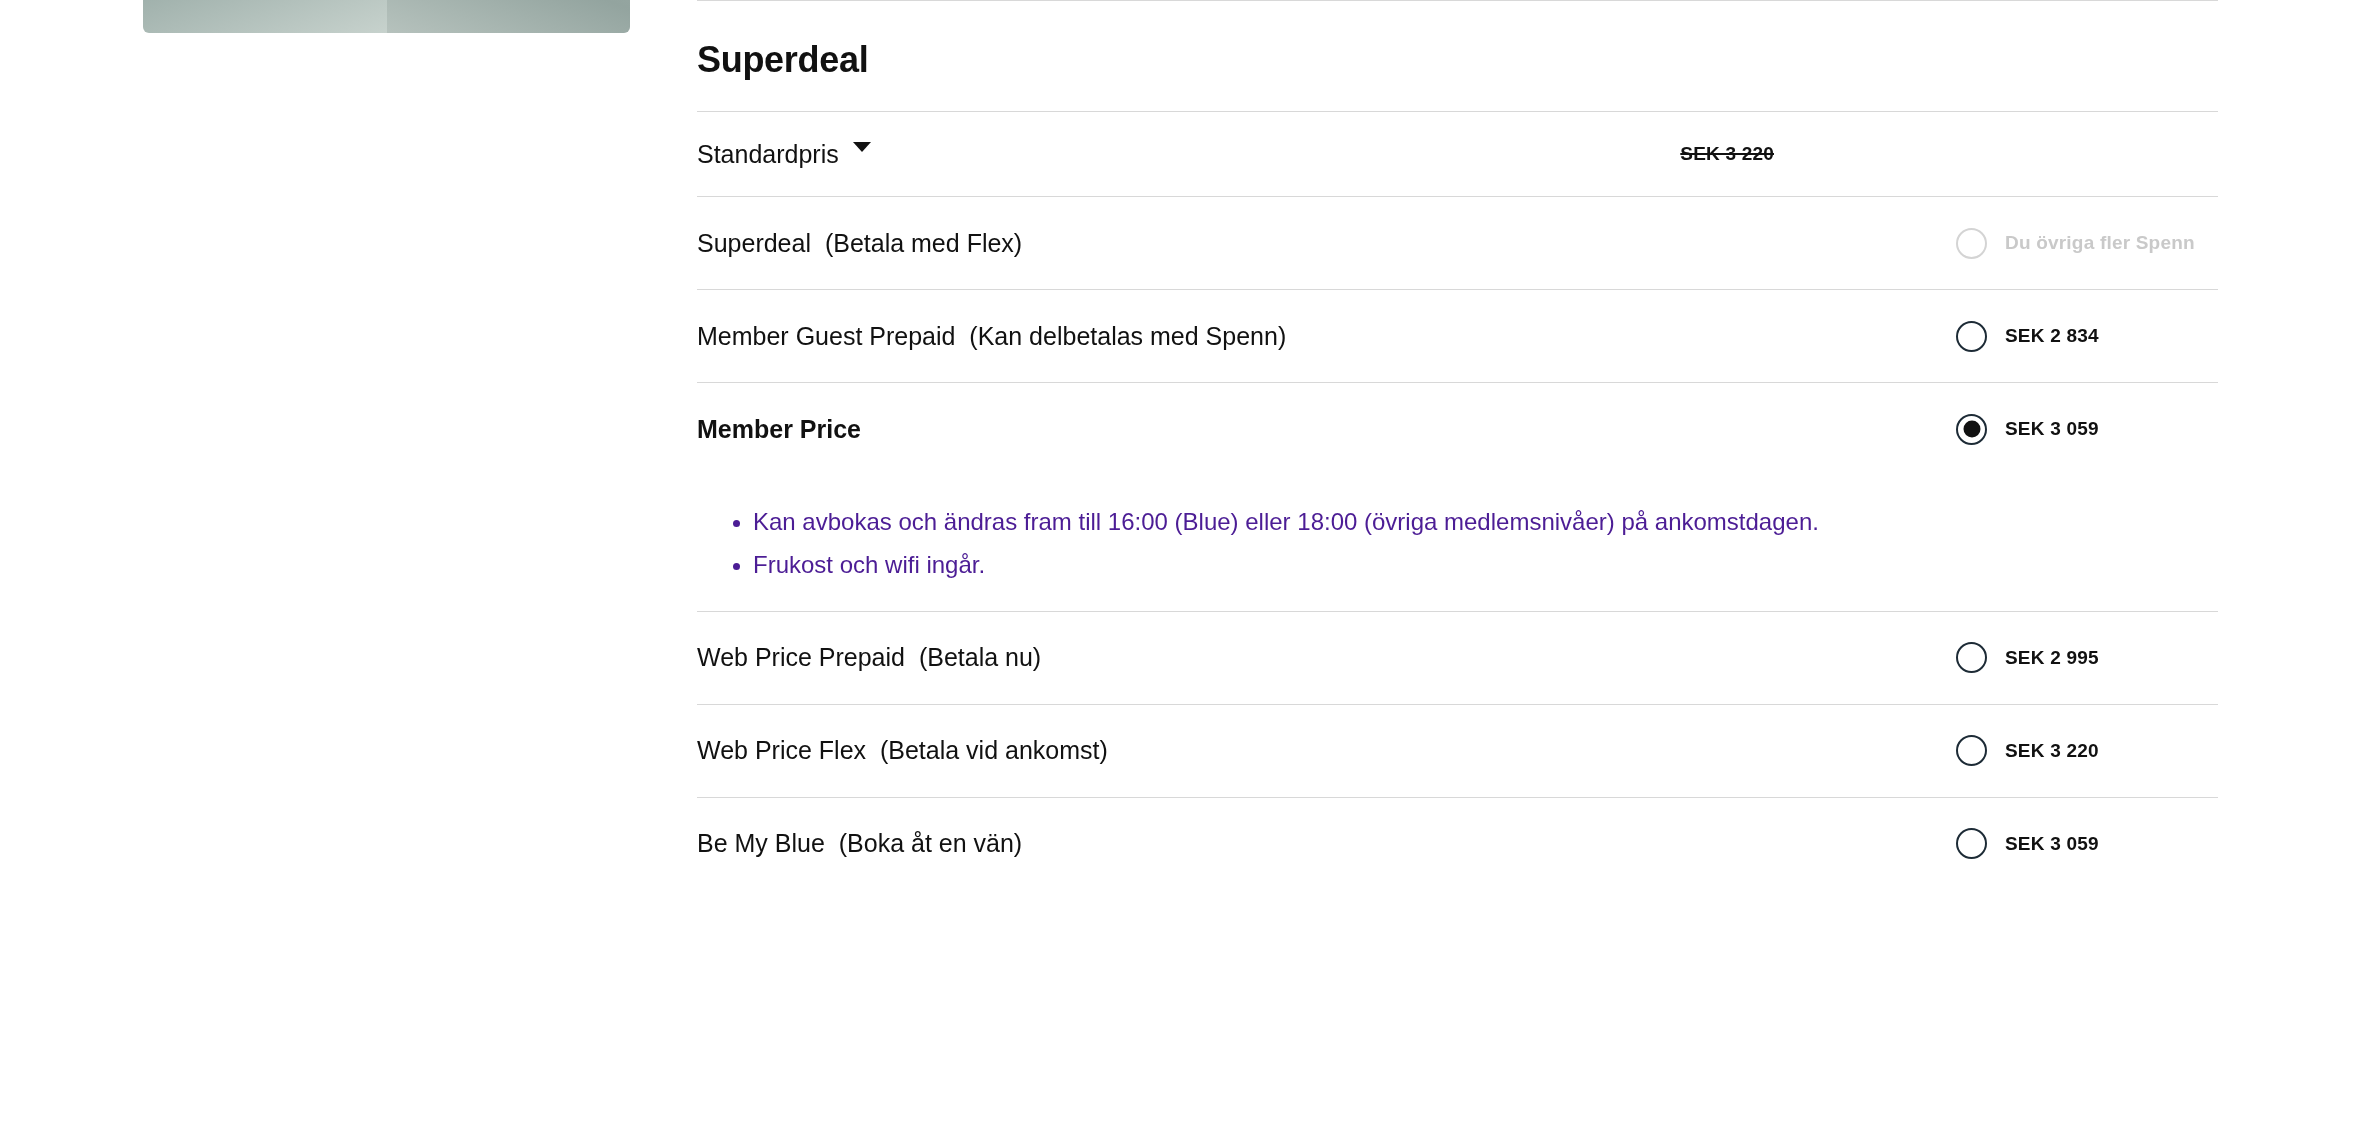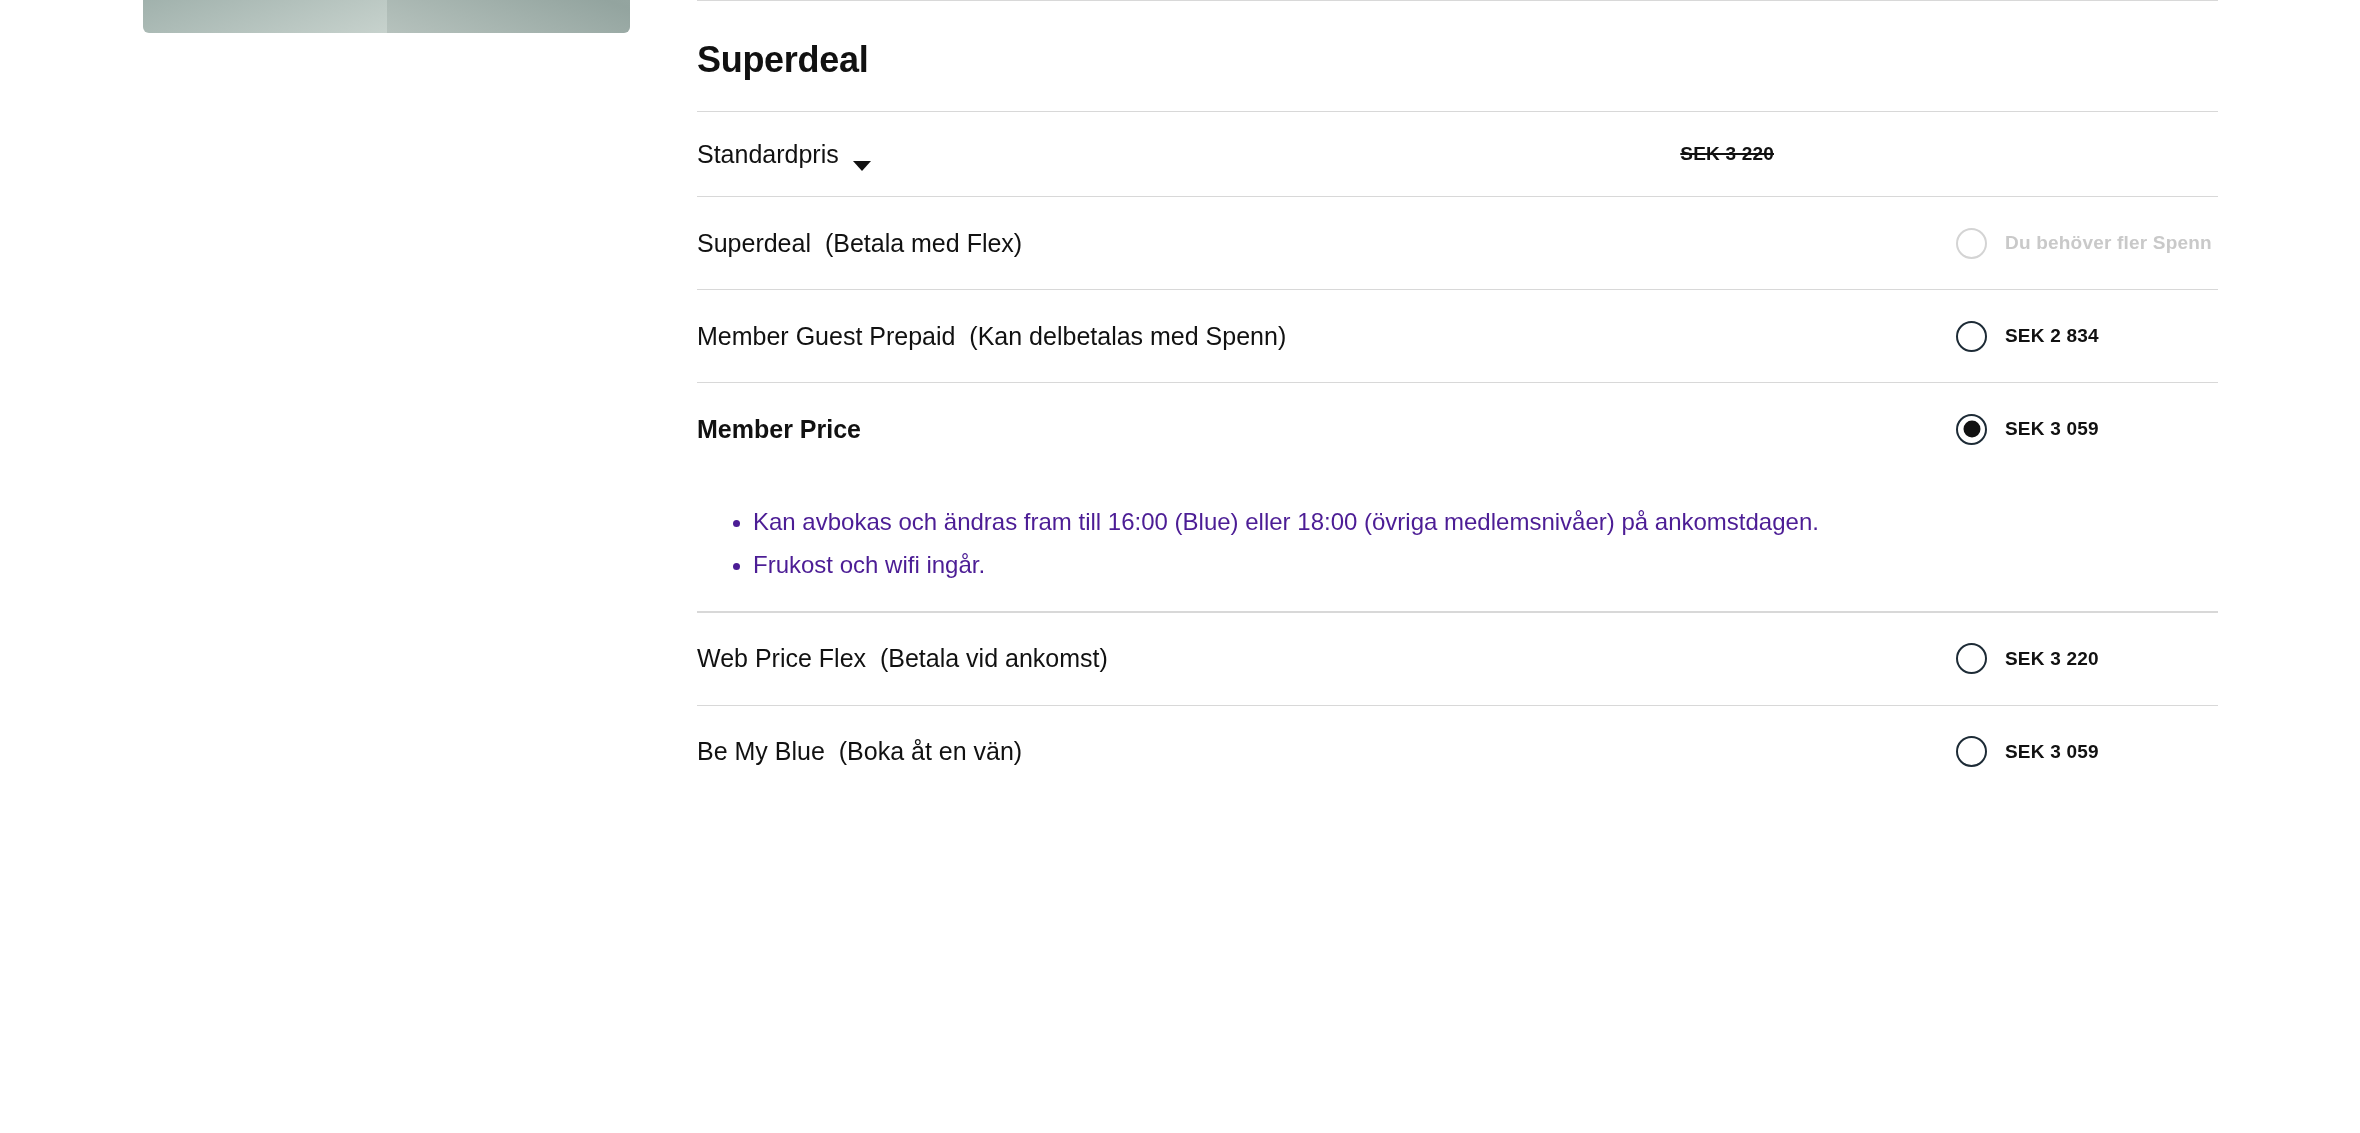--- a/index.html
+++ b/index.html
@@ -60,21 +60,21 @@
   .row {
     display: flex;
     align-items: center;
     justify-content: space-between;
     min-height: 92px;
     padding: 0 2px 0 0;
   }
 
   .row-left {
     display: flex;
-    align-items: flex-end;
+    align-items: flex-start;
     font-size: 25px;
     color: #111111;
     white-space: pre;
   }
   .row-left .sub {
     
   }
   .row.bold .row-left { font-weight: bold; }
 
   .caret {
@@ -184,21 +184,21 @@
   <div class="rule"></div>
 
   <div class="row">
     <div class="row-left">
       <span>Superdeal</span>
       <span>&nbsp;&nbsp;</span>
       <span class="sub">(Betala med Flex)</span>
     </div>
     <div class="price-col">
       <span class="radio disabled"></span>
-      <span class="price muted">Du behöver fler Spenn</span>
+      <span class="price muted">Du övriga fler Spenn</span>
     </div>
   </div>
 
   <div class="rule"></div>
 
   <div class="row">
     <div class="row-left">
       <span>Member Guest Prepaid</span>
       <span>&nbsp;&nbsp;</span>
       <span class="sub">(Kan delbetalas med Spenn)</span>
@@ -222,20 +222,31 @@
     </div>
   </div>
 
   <ul class="bullets">
     <li>Kan avbokas och ändras fram till 16:00 (Blue) eller 18:00 (övriga medlemsnivåer) på ankomstdagen.</li>
     <li>Frukost och wifi ingår.</li>
   </ul>
 
   <div class="rule"></div>
 
+  <div class="row">
+    <div class="row-left">
+      <span>Web Price Prepaid</span>
+      <span>&nbsp;&nbsp;</span>
+      <span class="sub">(Betala nu)</span>
+    </div>
+    <div class="price-col">
+      <span class="radio"></span>
+      <span class="price">SEK 2 995</span>
+    </div>
+  </div>
 
   <div class="rule"></div>
 
   <div class="row">
     <div class="row-left">
       <span>Web Price Flex</span>
       <span>&nbsp;&nbsp;</span>
       <span class="sub">(Betala vid ankomst)</span>
     </div>
     <div class="price-col">

